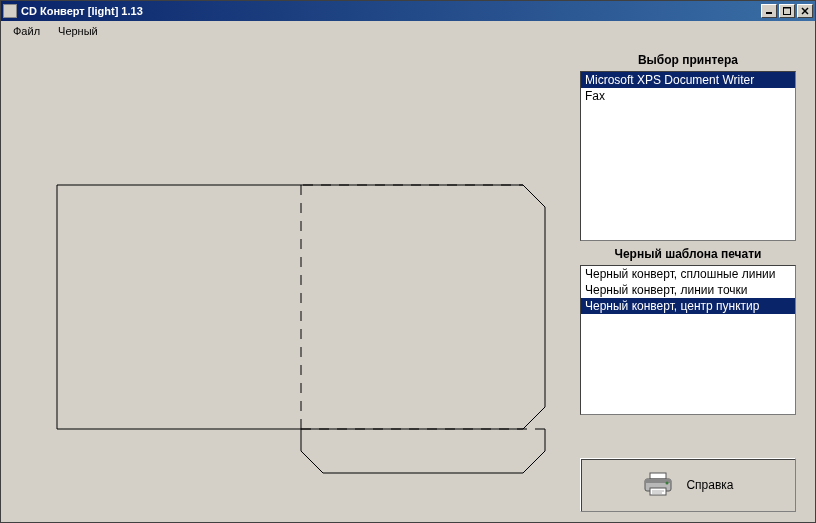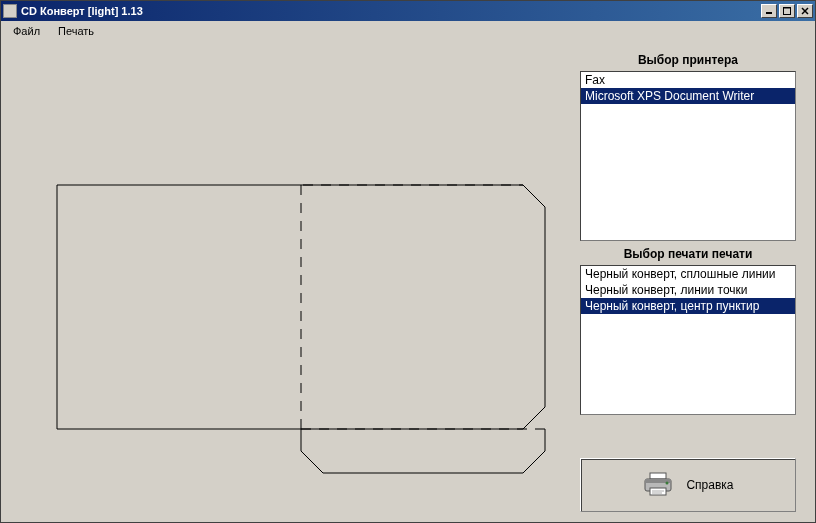--- a/index.html
+++ b/index.html
@@ -160,21 +160,21 @@
         <svg width="8" height="8">
             <line x1="1" y1="1" x2="7" y2="7" stroke="#000" stroke-width="1.5"></line>
             <line x1="7" y1="1" x2="1" y2="7" stroke="#000" stroke-width="1.5"></line>
           </svg>
       </div>
     </div>
   </div>
 
   <div class="menubar">
     <div class="menu-item">Файл</div>
-    <div class="menu-item">Печать</div>
+    <div class="menu-item">Черный</div>
   </div>
 
   <div class="client">
 
     <div class="left-panel">
       <svg class="envelope-svg" width="500" height="320">
 
         <polyline points="250,24 6,24 6,268 250,268" fill="none" stroke="#000" stroke-width="1"></polyline>
 
         <polyline points="250,24 472,24 494,46 494,246 472,268 250,268 250,290 272,312 472,312 494,290 494,268" fill="none" stroke="#000" stroke-width="1"></polyline>
@@ -190,25 +190,25 @@
 
         <line x1="250" y1="24" x2="272" y2="2" stroke="none"></line>
 
         <line x1="250" y1="268" x2="272" y2="290" stroke="none"></line>
       </svg>
     </div>
 
     <div class="right-panel">
       <div class="section-label">Выбор принтера</div>
       <div class="listbox printers" id="printer-list">
+          <div class="list-item selected">Microsoft XPS Document Writer</div>
           <div class="list-item">Fax</div>
-          <div class="list-item selected">Microsoft XPS Document Writer</div>
         </div>
 
-      <div class="section-label">Выбор печати печати</div>
+      <div class="section-label">Черный шаблона печати</div>
       <div class="listbox templates" id="template-list">
           <div class="list-item">Черный конверт, сплошные линии</div>
           <div class="list-item">Черный конверт, линии точки</div>
           <div class="list-item selected">Черный конверт, центр пунктир</div>
         </div>
 
       <div class="print-frame">
         <div class="print-btn-inner">
           <span>
             <svg width="32" height="26">

